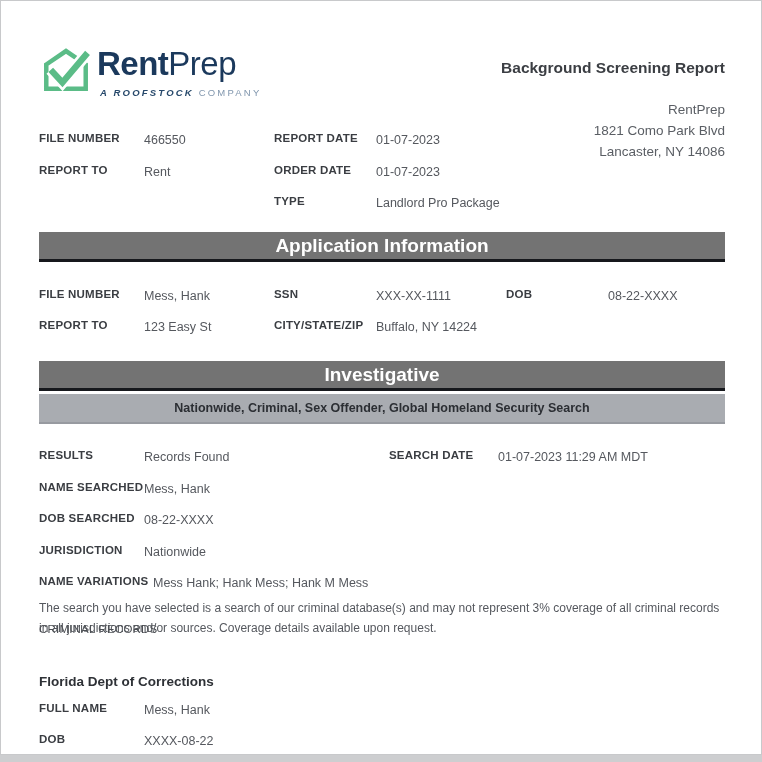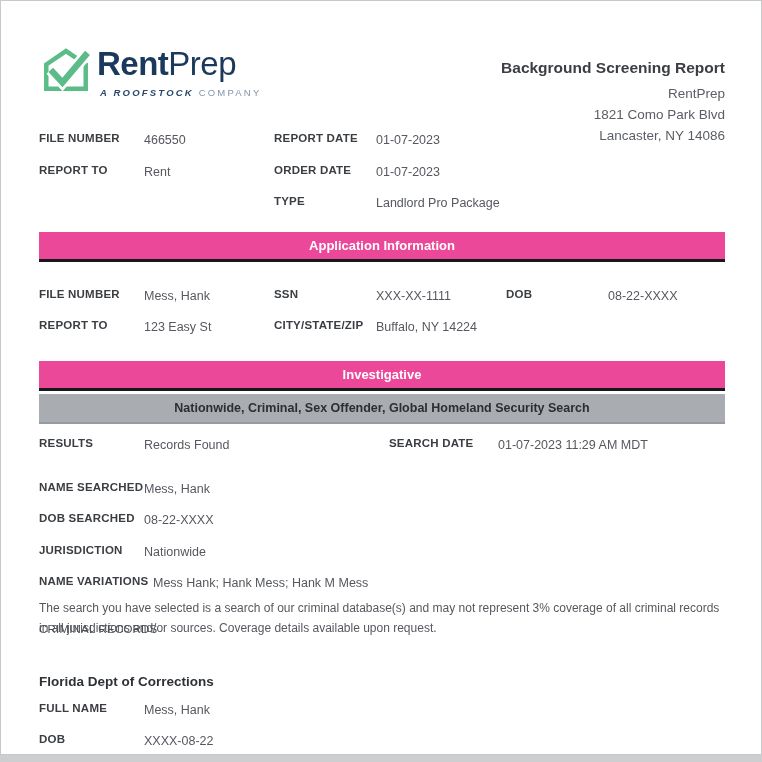--- a/index.html
+++ b/index.html
@@ -16,33 +16,33 @@
   .logo-icon { width:54px; height:52px; }
   .brand { position:absolute; left:58px; top:2px; font-size:33px; letter-spacing:-0.5px; color:#1b395c; white-space:nowrap; }
   .brand .b { font-weight:800; }
   .brand .r { font-weight:400; }
   .tagline { position:absolute; left:61px; top:44px; font-size:9.5px; letter-spacing:2.2px; white-space:nowrap; }
   .tagline .tb { font-weight:700; color:#27496b;font-style:italic; }
   .tagline .tr { font-weight:400; color:#8096ad; }
 
   
   .rhead { position:absolute; right:0; top:58px; text-align:right; }
-  .rhead .title { font-size:15.5px; font-weight:700; color:#3b3e43; margin-bottom:6px; }
+  .rhead .title { font-size:15.5px; font-weight:700; color:#3b3e43; margin-bottom:22px; }
   .rhead .line { font-size:13.5px; color:#5a5e64; line-height:21px; }
 
   
   .row { position:absolute; left:0; width:686px; height:16px; }
   .lbl { position:absolute; top:0; font-weight:700; font-size:11.5px; color:#3a3d42; letter-spacing:.2px; white-space:nowrap; }
   .val { position:absolute; top:0.5px; font-size:12.5px; color:#55585e; white-space:nowrap; }
 
   
   .bar-dark {
     position:absolute; left:0; width:686px; height:30px;
-    background:#ec4899; border-bottom:3px solid #16181c;
-    color:#ffffff; font-size:13px; font-weight:700;
+    background:#737373; border-bottom:3px solid #16181c;
+    color:#ffffff; font-size:19px; font-weight:700;
     display:flex; align-items:center; justify-content:center;
   }
   .bar-gray {
     position:absolute; left:0; width:686px; height:30px;
     background:#a9acb1; border-bottom:2px solid #979aa0;
     color:#2b2e33; font-size:12.5px; font-weight:700;
     display:flex; align-items:center; justify-content:center;
   }
 
   .para { position:absolute; left:0; width:688px; font-size:12px; color:#55585e; line-height:19.5px; }
@@ -102,21 +102,21 @@
     <div class="row" style="top:318px">
       <span class="lbl" style="left:0">REPORT TO</span>
       <span class="val" style="left:105px">123 Easy St</span>
       <span class="lbl" style="left:235px">CITY/STATE/ZIP</span>
       <span class="val" style="left:337px">Buffalo, NY 14224</span>
     </div>
 
     <div class="bar-dark" style="top:360px">Investigative</div>
     <div class="bar-gray" style="top:393px">Nationwide, Criminal, Sex Offender, Global Homeland Security Search</div>
 
-    <div class="row" style="top:436px">
+    <div class="row" style="top:448px">
       <span class="lbl" style="left:0">RESULTS</span>
       <span class="val" style="left:105px">Records Found</span>
       <span class="lbl" style="left:350px">SEARCH DATE</span>
       <span class="val" style="left:459px">01-07-2023 11:29 AM MDT</span>
     </div>
     <div class="row" style="top:480px">
       <span class="lbl" style="left:0">NAME SEARCHED</span>
       <span class="val" style="left:105px">Mess, Hank</span>
     </div>
     <div class="row" style="top:511px">

